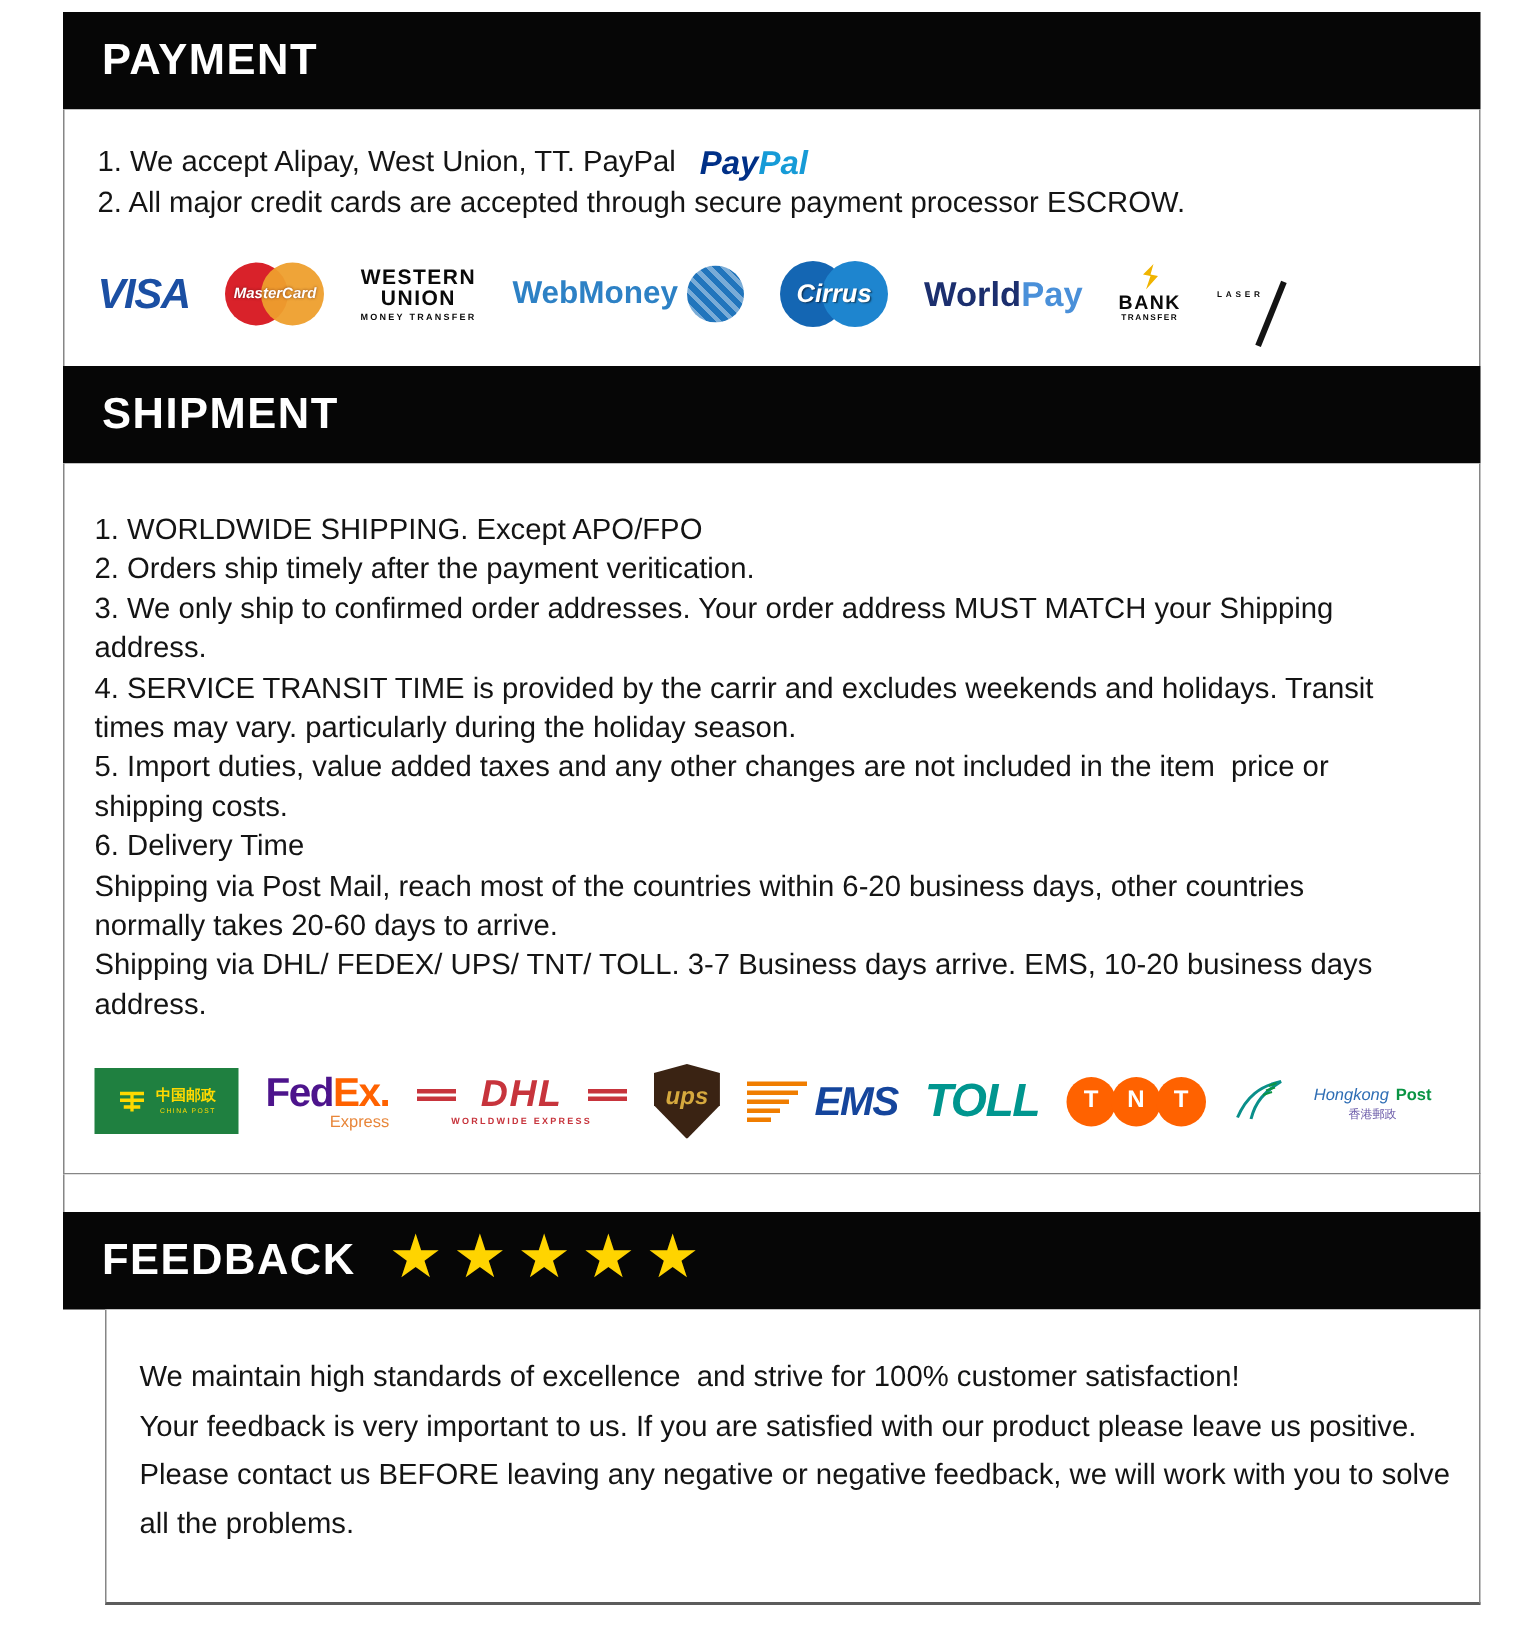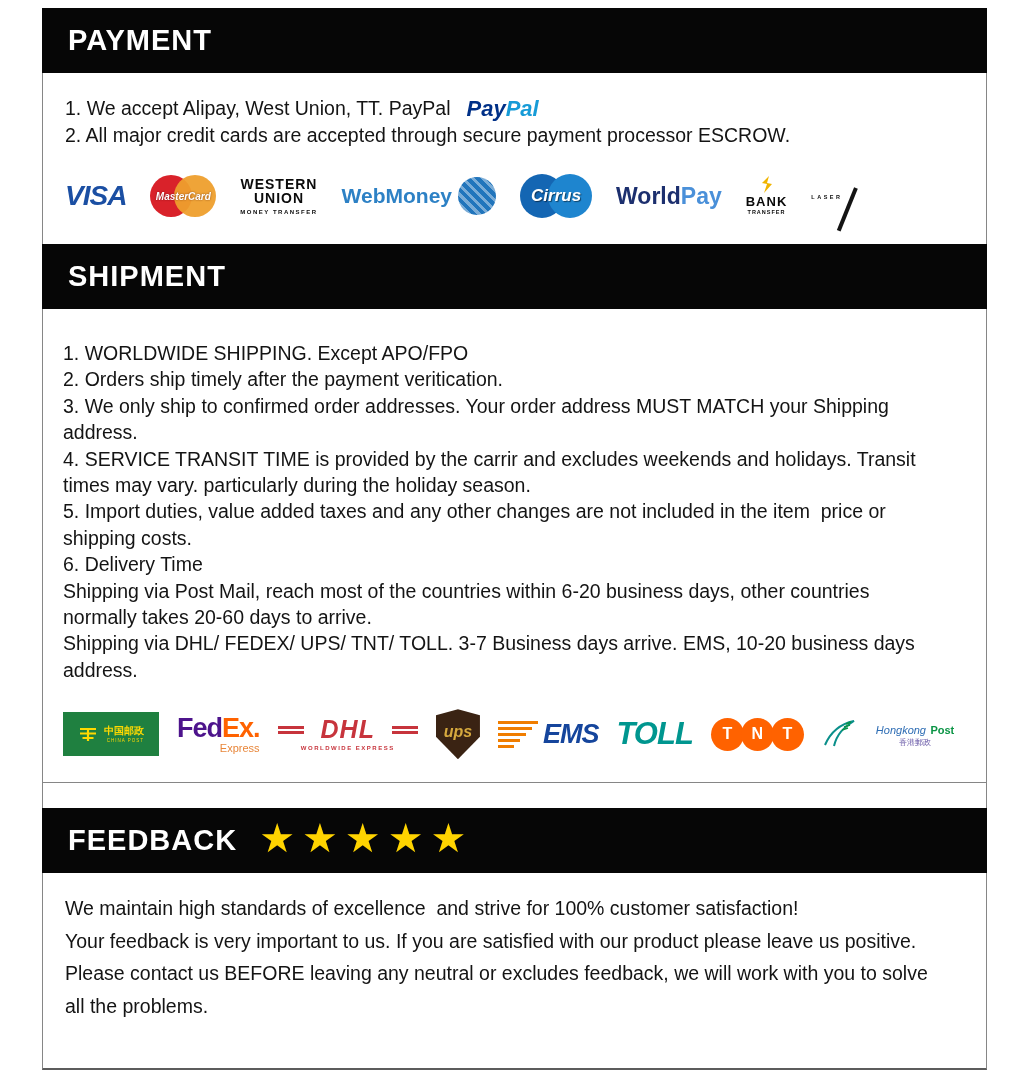--- a/index.html
+++ b/index.html
@@ -9,21 +9,21 @@
   
   .bar { height:65px; background:#060606; display:flex; align-items:center; padding-left:26px; box-sizing:border-box; }
   .bar-title { color:#ffffff; font-size:29px; font-weight:700; letter-spacing:1px; }
   .stars { color:#ffd400; font-size:40px; letter-spacing:7px; line-height:1; margin-left:22px; padding-bottom:6px; }
 
   
   .box { background:#ffffff; border-left:1px solid #868686; border-right:1px solid #868686; box-sizing:border-box; overflow:hidden; }
   .payment-box { height:171px; padding:22px 6px 0 22px; }
   .ship-box { height:474px; padding:31px 6px 0 20px; border-bottom:1px solid #868686; }
   .gap-strip { height:25px; background:#fff; border-left:1px solid #868686; border-right:1px solid #868686; box-sizing:border-box; }
-  .feedback-box { height:197px; padding:19px 6px 0 22px; border-bottom:2px solid #5c5c5c; }
+  .feedback-box { height:197px; padding:29px 6px 0 22px; border-bottom:2px solid #5c5c5c;margin-left:28px; }
 
   .tline { font-size:19.5px; line-height:27px; white-space:pre; color:#141414; }
   .ship-box .tline { line-height:26.4px; }
   .feedback-box .tline { line-height:32.6px; }
 
   
   .line-with-logo { display:flex; align-items:center; }
   .paypal { font-style:italic; font-weight:800; font-size:22px; margin-left:16px; letter-spacing:0; }
   .pp1 { color:#003087; font-style:italic; }
   .pp2 { color:#169bd7; font-style:italic; }
@@ -227,17 +227,17 @@
 
   <div class="gap-strip"></div>
 
   <div class="bar">
     <span class="bar-title">FEEDBACK</span>
     <span class="stars">★★★★★</span>
   </div>
   <div class="box feedback-box">
     <div class="tline">We maintain high standards of excellence  and strive for 100% customer satisfaction!</div>
     <div class="tline">Your feedback is very important to us. If you are satisfied with our product please leave us positive.</div>
-    <div class="tline">Please contact us BEFORE leaving any neutral or excludes feedback, we will work with you to solve</div>
+    <div class="tline">Please contact us BEFORE leaving any negative or negative feedback, we will work with you to solve</div>
     <div class="tline">all the problems.</div>
   </div>
 
 </div>
 
 </body></html>

